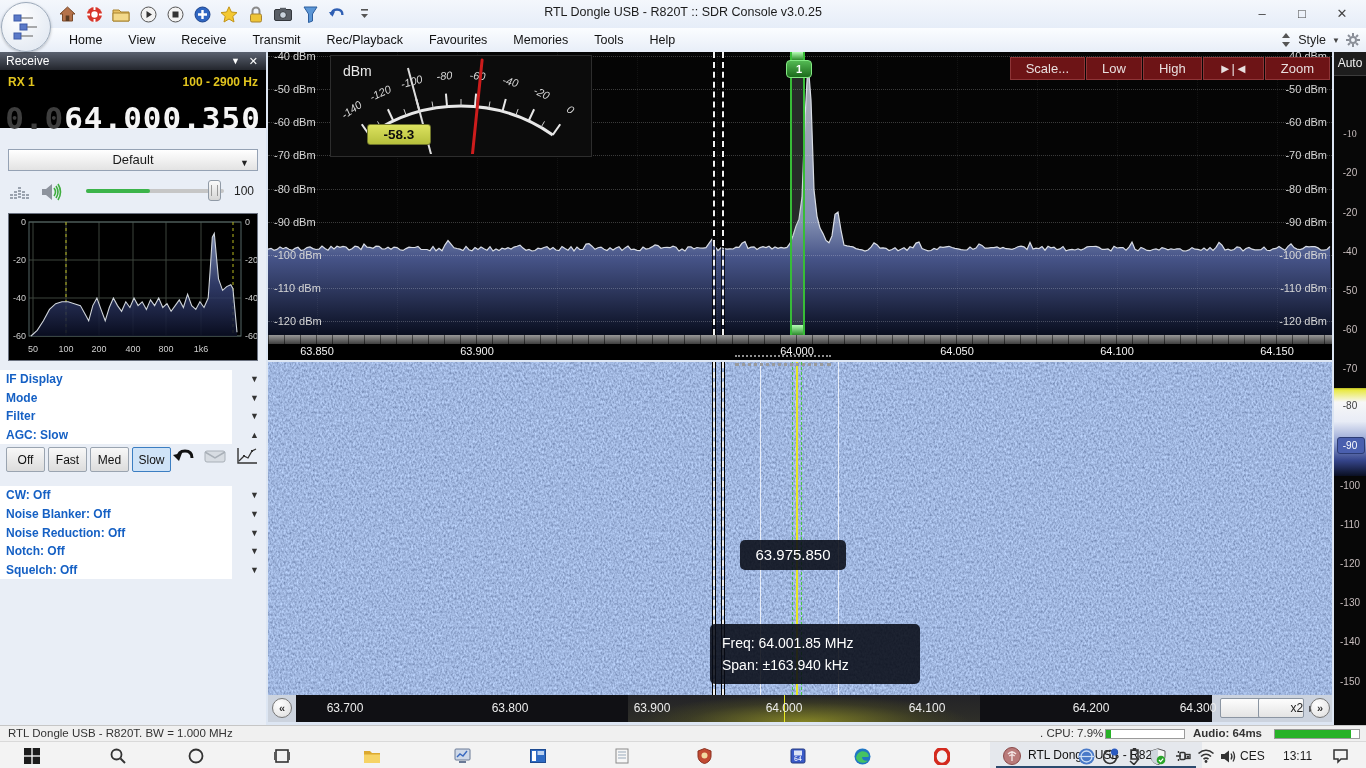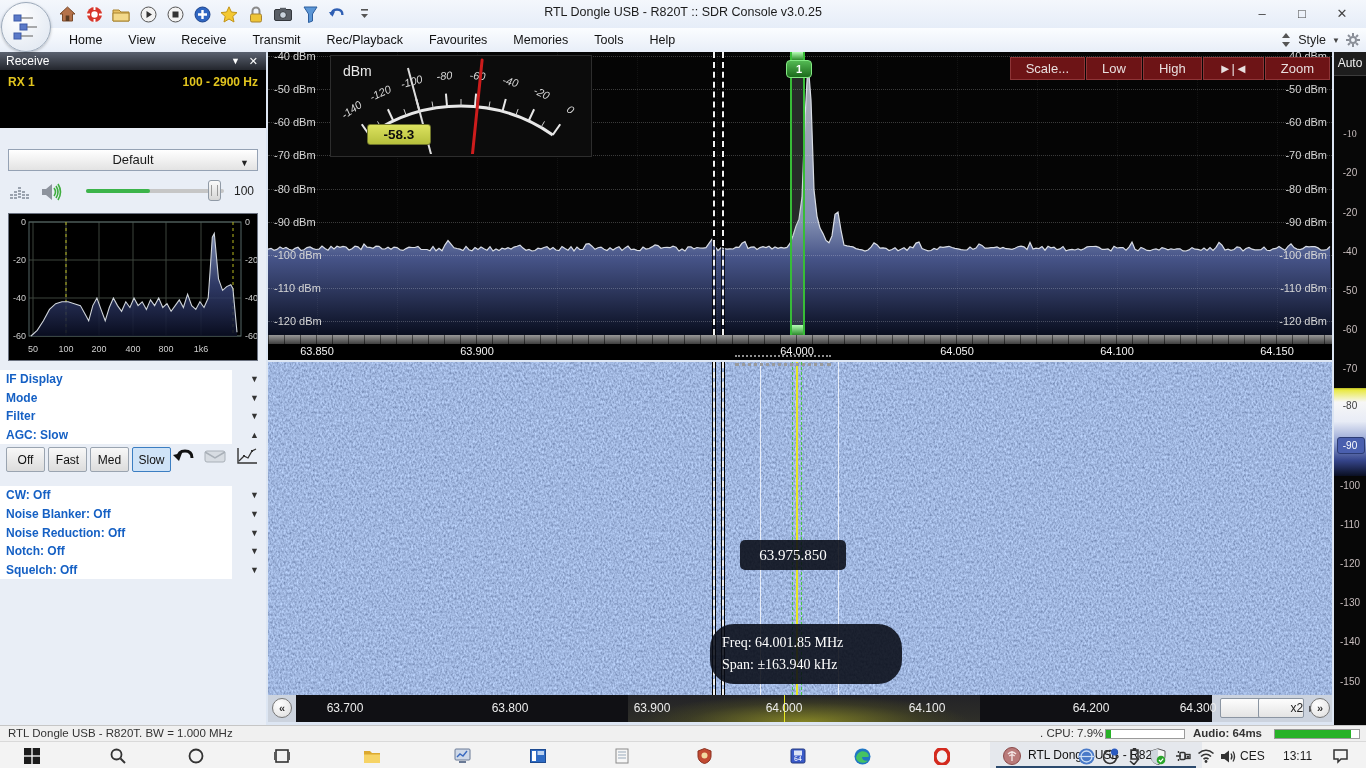--- a/index.html
+++ b/index.html
@@ -51,21 +51,21 @@
   .gcap{position:absolute;left:0;width:100%;background:linear-gradient(#b5ffb5,#2c8a2c);}
   #gbadge{left:518px;top:8px;width:24px;height:16px;background:linear-gradient(#53b953,#1c6b1c);border:1px solid #83e883;border-radius:4px;color:#fff;font-size:11px;font-weight:bold;text-align:center;line-height:16px;}
   
   #ruler{left:268px;top:335px;width:1064px;height:25px;background:#000;}
   #tickbar{left:0;top:0;width:1064px;height:9px;background:repeating-linear-gradient(90deg,rgba(0,0,0,.5) 0 1px,transparent 1px 16px),linear-gradient(#989898,#3f3f3f);}
   .xlab{position:absolute;top:10px;transform:translateX(-50%);font-size:11px;color:#f2f2f2;}
   #rhandle{left:467px;top:20px;width:96px;border-top:2px dotted #8f8f8f;}
   
   #waterfall{left:268px;top:362px;width:1064px;height:333px;background:#35488c;overflow:hidden;}
   .wfline{position:absolute;top:0;height:333px;}
-  .tip{position:absolute;background:rgba(8,11,22,.88);border-radius:5px;color:#fff;font-family:Liberation Serif, serif;}
+  .tip{position:absolute;background:rgba(8,11,22,.88);border-radius:5px;color:#fff;font-family:Liberation Sans, sans-serif;}
   #wfhandle{left:467px;top:1px;width:96px;border-top:3px dotted #9a9a9a;}
   
   #bandbar{left:268px;top:695px;width:1064px;height:27px;background:#101014;}
   .bcell{position:absolute;top:0;height:27px;background:#ccd3de;}
   .circbtn{position:absolute;top:3px;width:20px;height:20px;border-radius:50%;background:radial-gradient(circle at 35% 30%,#fff,#dcdcdc);border:1px solid #777;
            text-align:center;line-height:19px;font-size:11px;color:#333;font-weight:bold;box-sizing:border-box;}
   .blab{position:absolute;top:6px;transform:translateX(-50%);font-size:12px;color:#ececec;}
   #bhl{left:360px;top:0;width:352px;height:27px;background:radial-gradient(60% 130% at 50% 100%,rgba(200,200,35,.55),rgba(130,130,25,.18) 55%,transparent 78%),linear-gradient(#232327,#2f2f29);}
   .sqbtn{position:absolute;top:3px;height:20px;background:linear-gradient(#fdfdfd,#e4e4e4);border:1px solid #8b95a2;border-radius:2px;box-sizing:border-box;
          display:flex;align-items:center;justify-content:center;font-size:12px;color:#222;padding-left:44px;}
@@ -233,20 +233,21 @@
 
   <div class="abs" id="leftpanel">
     <div class="abs" id="rxhdr">
       <span>Receive</span>
       <span class="abs" style="right:26px;top:0;font-size:9px;">▼</span>
       <span class="abs" style="right:8px;top:0;font-size:11px;">✕</span>
     </div>
     <div class="abs" id="freqpanel">
       <span class="abs yellow" style="left:8px;top:5px;">RX 1</span>
       <span class="abs yellow" style="right:8px;top:5px;">100 - 2900 Hz</span>
+      <div class="abs" id="freqdigits"><span style="color:#3e3e3e;">0.0</span><span style="color:#f5f5f5;">64.000.350</span></div>
     </div>
     <div class="abs" id="profile">
       <span>Default</span>
       <span class="abs" style="right:8px;top:3px;font-size:9px;color:#222;">▼</span>
     </div>
     <div class="abs" id="volrow">
       <span class="abs" style="left:10px;top:4px;">
           <svg width="22" height="20" viewBox="0 0 22 20">
             <g fill="#9aa2ae">
               <rect x="0" y="12" width="3" height="2"></rect>
@@ -511,21 +512,21 @@
     </svg>
     <div class="abs wfline" style="left:445px;border-left:2px dashed #f0f0f0;box-shadow:-1px 0 0 #000,1px 0 0 #000;"></div>
     <div class="abs wfline" style="left:454px;border-left:2px dashed #f0f0f0;box-shadow:-1px 0 0 #000,1px 0 0 #000;"></div>
     <div class="abs wfline" style="left:492px;width:1px;background:rgba(255,255,255,.78);"></div>
     <div class="abs wfline" style="left:570px;width:1px;background:rgba(255,255,255,.78);"></div>
     <div class="abs wfline" style="left:524px;border-left:1px dashed #43c843;"></div>
     <div class="abs wfline" style="left:533px;border-left:1px dashed #43c843;"></div>
     <div class="abs wfline" style="left:528px;width:2px;background:#e6e622;"></div>
     <div class="abs" id="wfhandle"></div>
     <div class="abs tip" style="left:472px;top:178px;width:106px;height:30px;text-align:center;line-height:30px;font-size:15px;">63.975.850</div>
-    <div class="abs tip" style="left:442px;top:262px;width:192px;padding:8px 3px 8px 12px;font-size:14px;line-height:22px;box-sizing:border-box;border-radius:24px;">
+    <div class="abs tip" style="left:442px;top:262px;width:210px;padding:8px 3px 8px 12px;font-size:14px;line-height:22px;box-sizing:border-box;">
       <div>Freq: 64.001.85 MHz</div>
       <div>Span: ±163.940 kHz</div>
     </div>
   </div>
 
   <div class="abs" id="bandbar">
     <div class="bcell" style="left:0;width:28px;"></div>
     <div class="bcell" style="left:944px;width:120px;"></div>
     <div class="abs" id="bhl"></div>
     <div class="abs" style="left:516px;top:0;width:1px;height:27px;background:#e6e622;"></div>

